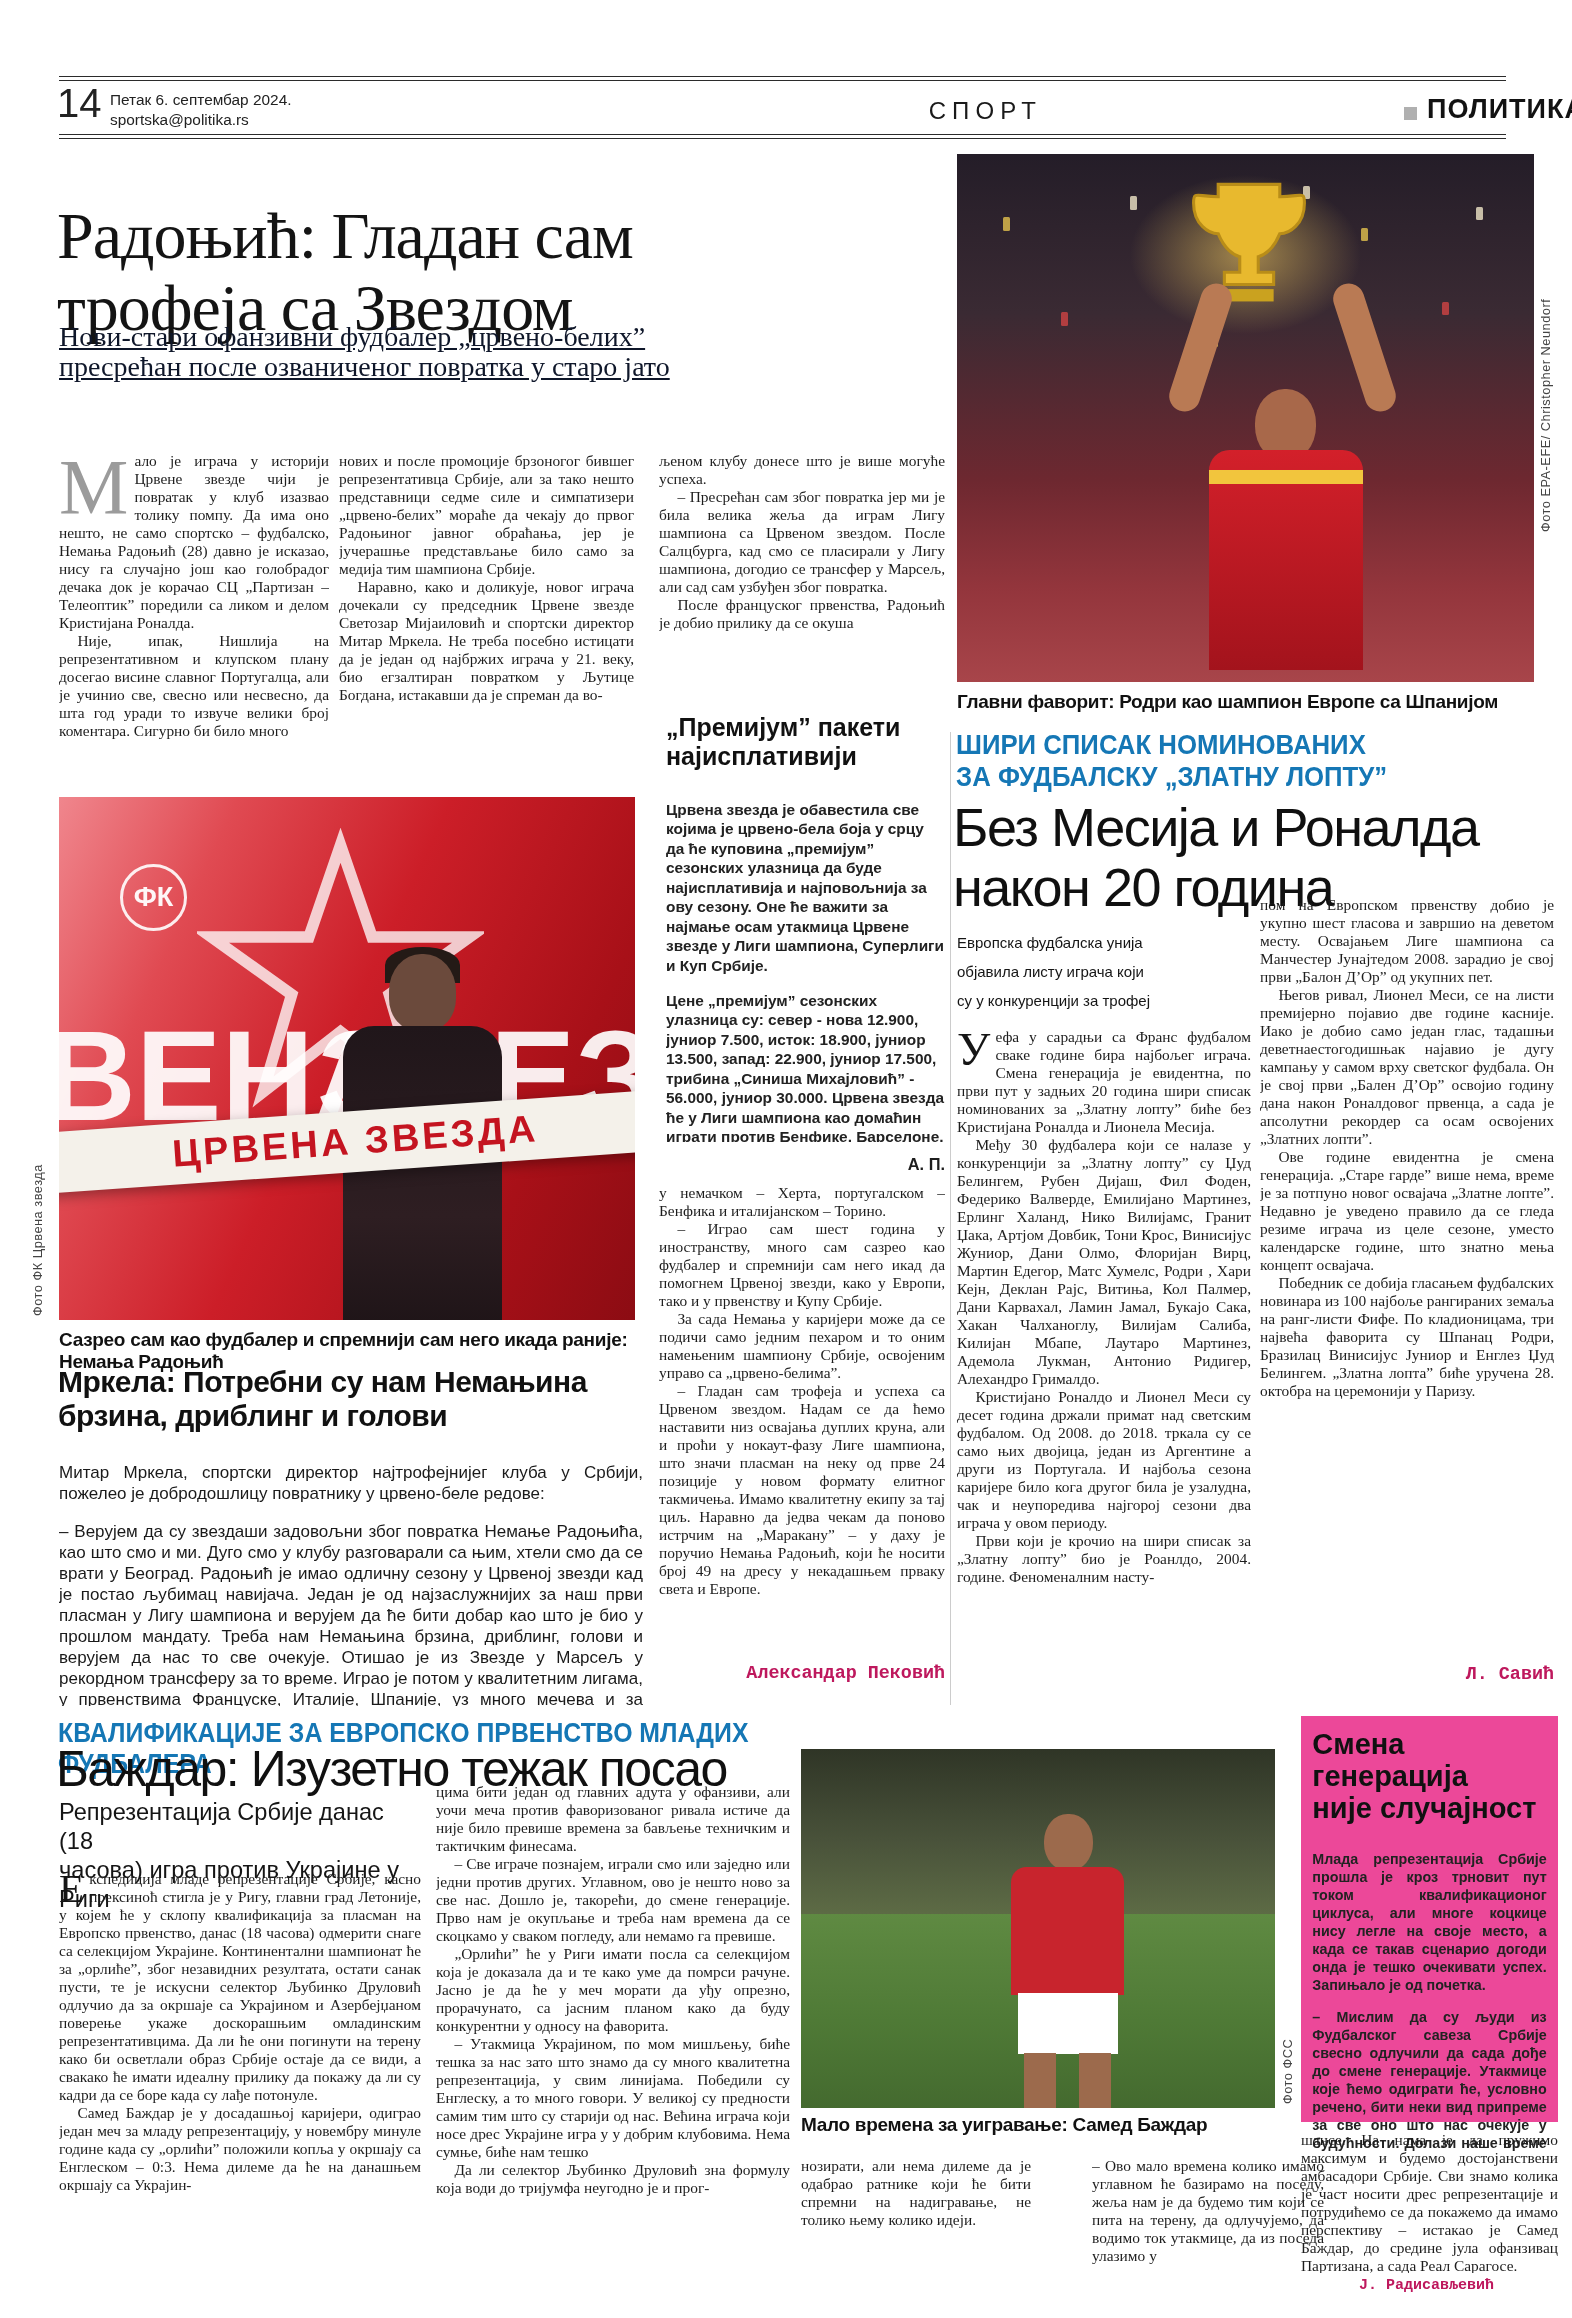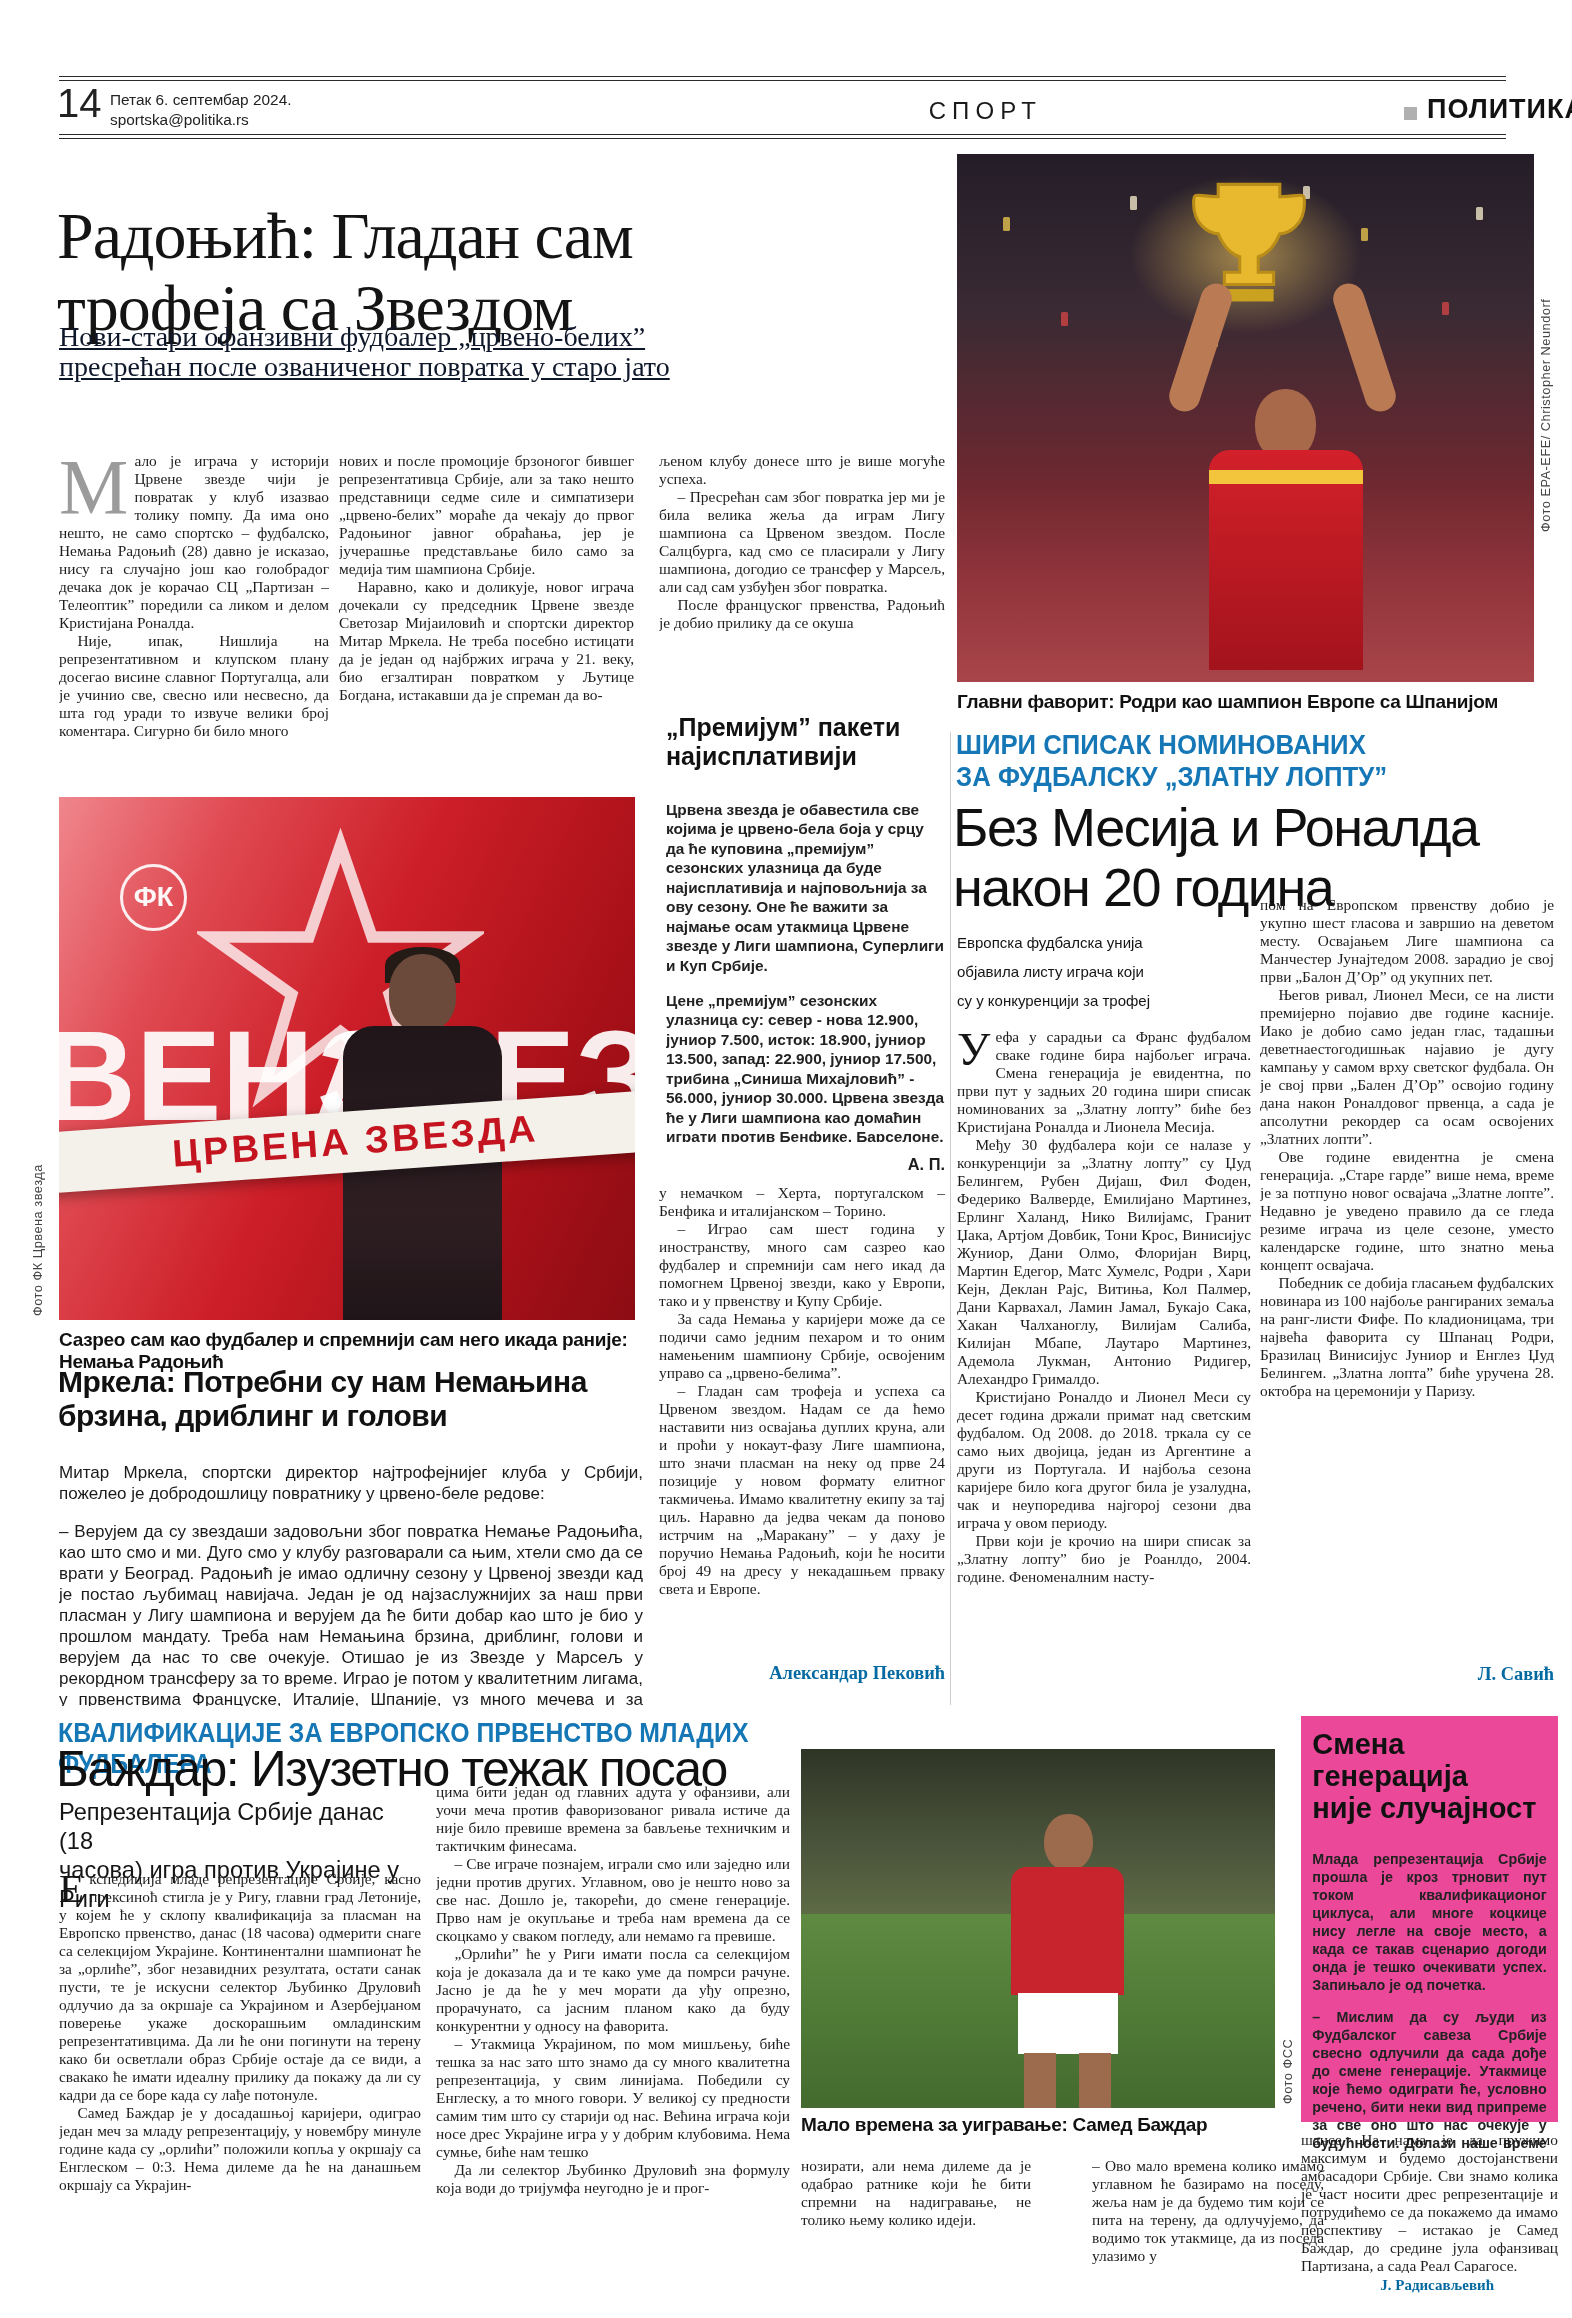--- a/index.html
+++ b/index.html
@@ -6,21 +6,21 @@
   #page{position:relative;width:1573px;height:2319px;background:#ffffff;overflow:hidden;
         font-family:"Liberation Serif", serif;color:#1d1d1d;}
   .abs{position:absolute;}
   .pre{white-space:pre-line;}
   .sans{font-family:"Liberation Sans", sans-serif;}
   .serifbody{font-size:15.4px;line-height:18px;text-align:justify;overflow:hidden;}
   .serifbody p{margin:0;}
   .indent p + p{text-indent:18.4px;}
   .indent-all p{text-indent:18.4px;}
   .rule{border-top:1.5px solid #2b2b2b;border-bottom:0.5px solid #2b2b2b;height:2.6px;}
-  .byline{font-family:Liberation Serif, serif;font-weight:700;font-size:18.4px;text-align:right;color:#0369a1;}
+  .byline{font-family:Liberation Mono, monospace;font-weight:700;font-size:18.4px;text-align:right;color:#be185d;}
   .kicker{color:#1577b5;font-weight:700;text-transform:uppercase;transform:scaleX(0.92);transform-origin:left top;}
   .caption{font-family:"Liberation Sans", sans-serif;font-weight:700;font-size:19px;color:#111;letter-spacing:-0.3px;}
   .vcredit{font-family:"Liberation Sans", sans-serif;font-size:12.8px;color:#444;
            writing-mode:vertical-rl;transform:rotate(180deg);letter-spacing:0.5px;}
   .dropcap{float:left;font-family:"Liberation Serif", serif;color:#9b9b9b;
            font-size:78px;line-height:61px;padding:4.1px 6.1px 0 0;}
   .dropcap.dark{color:#151515;font-size:47px;line-height:39px;padding:2px 5.1px 0 0;}
   .dropcap.mid{color:#151515;font-size:41px;line-height:33px;padding:2px 5.1px 0 0;}
   .photo{overflow:hidden;}
   

